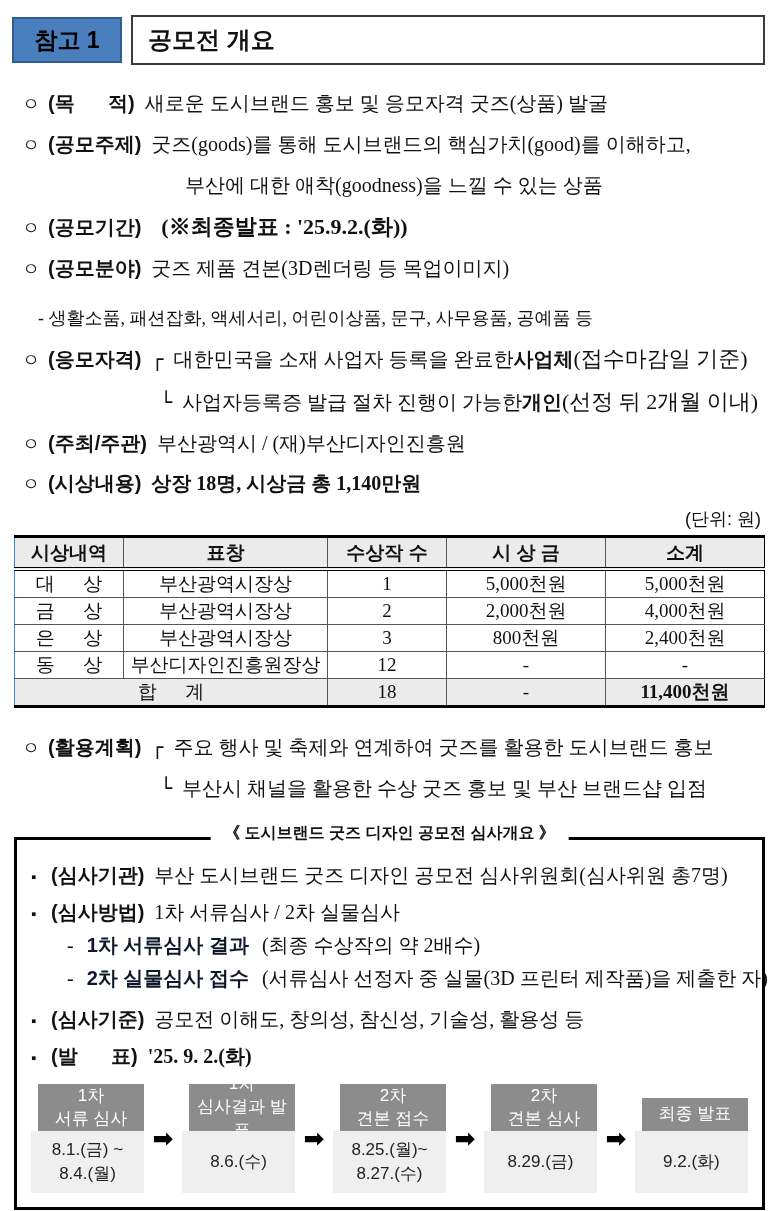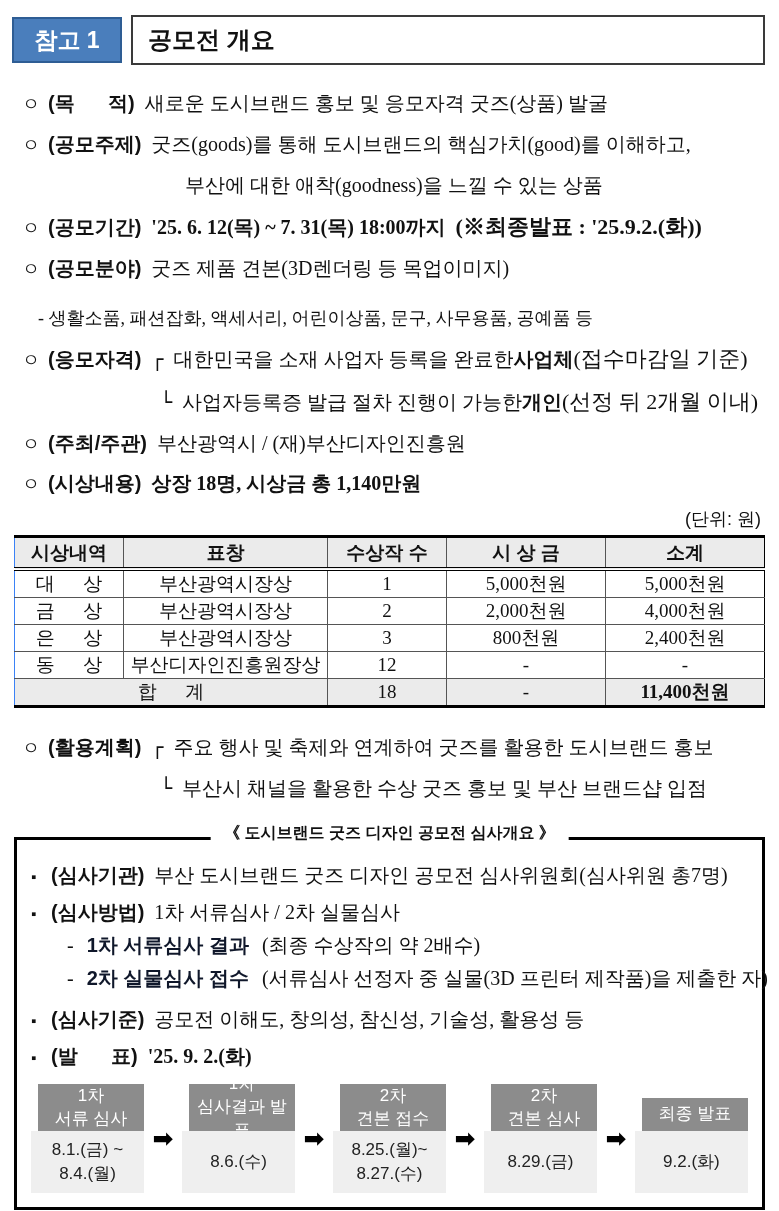--- a/index.html
+++ b/index.html
@@ -2,21 +2,21 @@
 <html><head>
 <meta charset="utf-8">
 <style>
   html,body{margin:0;padding:0;background:#fff;}
   .page{width:779px;height:1211px;position:relative;background:#fff;overflow:hidden;
         font-family:"Liberation Serif", serif;color:#111;}
   .pre{white-space:pre;}
 
   
   .sec-header{display:flex;align-items:center;margin:14px 14px 0 12px;height:52px;}
-  .badge{width:106px;height:42px;background:#4a7ebc;border:2px solid #2e5d94;color:#ffffff;
+  .badge{width:106px;height:42px;background:#4a7ebc;border:2px solid #2e5d94;color:#000000;
          font-family:"Liberation Sans", sans-serif;font-weight:bold;font-size:23px;
          display:flex;align-items:center;justify-content:center;flex:0 0 auto;}
   .sec-title{flex:1;margin-left:9px;height:46px;border:2px solid #3a3a3a;background:#fff;
          display:flex;align-items:center;padding-left:15px;font-weight:bold;font-size:24px;
          font-family:"Liberation Sans", sans-serif;}
 
   
   .line{display:flex;align-items:baseline;margin:14px 10px 0 22px;font-size:20px;
         line-height:1.32;white-space:nowrap;}
   .line.first{margin-top:24px;}
@@ -88,21 +88,20 @@
     <span class="lbl">(공모주제)</span>
     <span>굿즈(goods)를 통해 도시브랜드의 핵심가치(good)를 이해하고,</span>
   </div>
   <div class="line cont">
     <span>부산에 대한 애착(goodness)을 느낄 수 있는 상품</span>
   </div>
 
   <div class="line">
     <span class="bullet">ㅇ</span>
     <span class="lbl">(공모기간)</span>
-    <span class="bold">'25. 6. 12(목) ~ 7. 31(목) 18:00까지</span>
     <span class="bold small" style="margin-left:10px;">(※최종발표 : '25.9.2.(화))</span>
   </div>
 
   <div class="line">
     <span class="bullet">ㅇ</span>
     <span class="lbl">(공모분야)</span>
     <span>굿즈 제품 견본(3D렌더링 등 목업이미지)</span>
   </div>
   <div class="subline">- 생활소품, 패션잡화, 액세서리, 어린이상품, 문구, 사무용품, 공예품 등</div>
 

